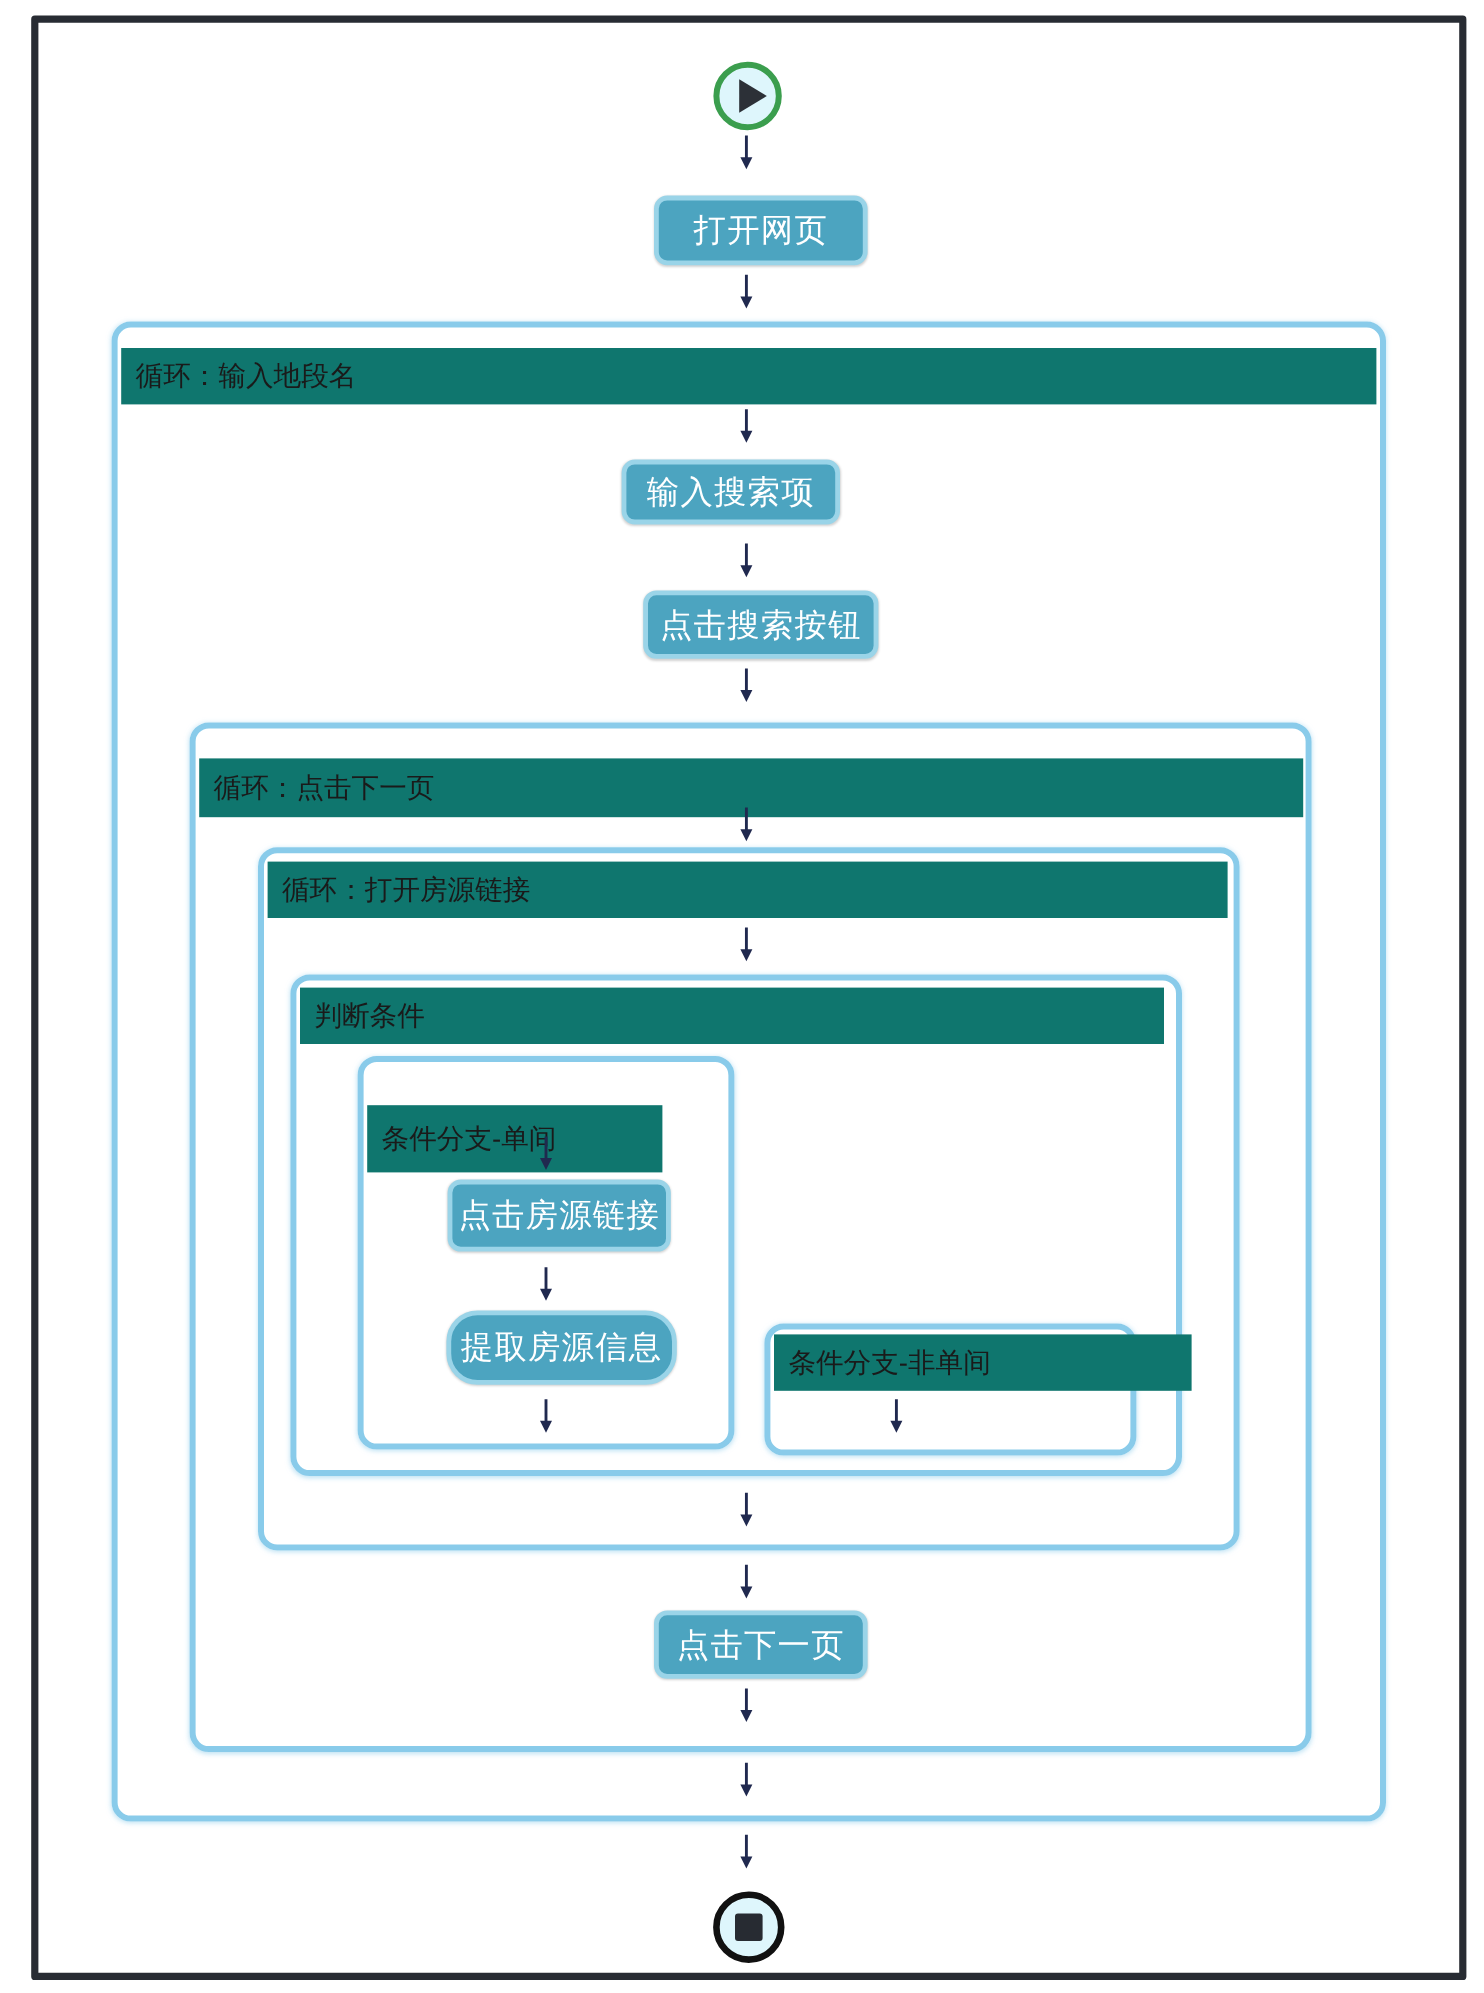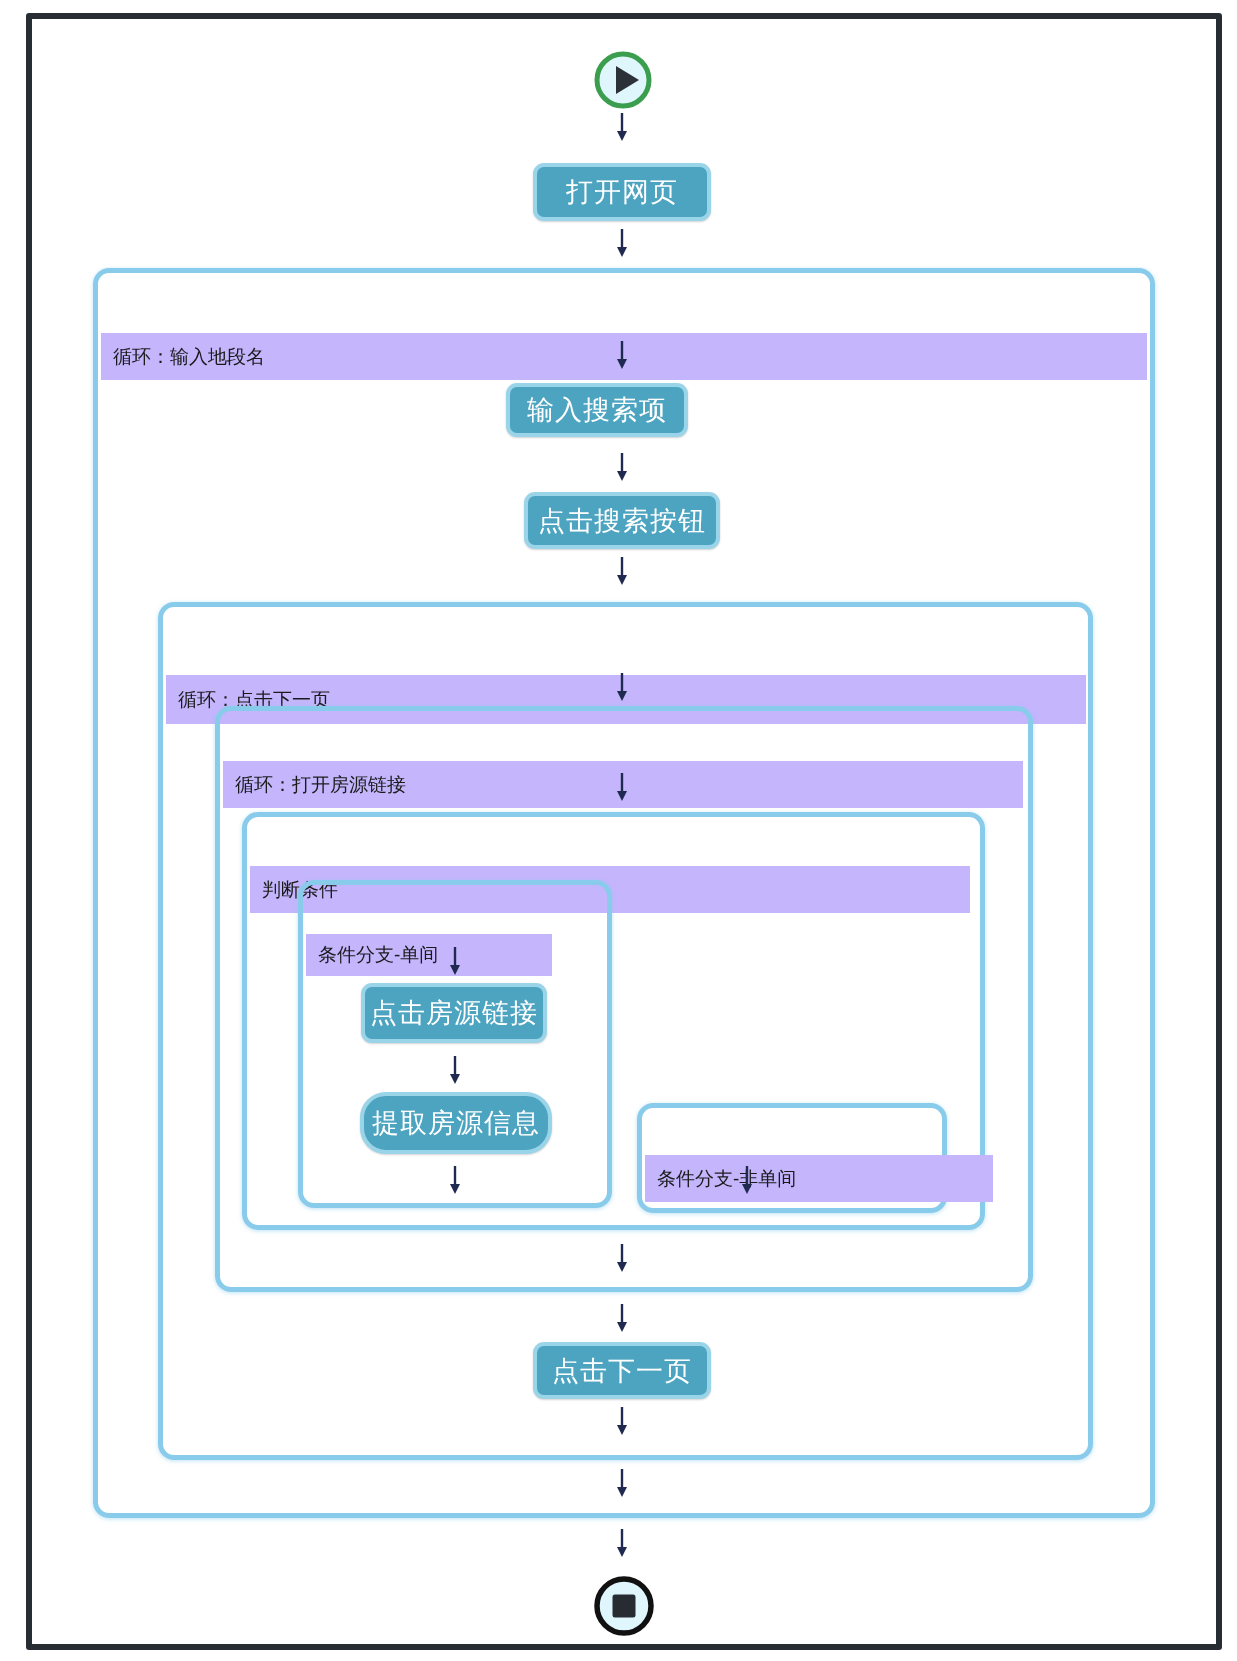--- a/index.html
+++ b/index.html
@@ -16,42 +16,42 @@
     border-radius:3px;
     background:transparent;
   }
   .loop-rect{
     border:5px solid #89cbea;
     border-radius:16px;
     box-shadow:0 1px 4px rgba(137,203,234,.55);
     background:transparent;
   }
   .loop-header{
-    background:#c4b5fd;
+    background:#0f766e;
     color:#1a1a1a;
-    font-size:19px;
+    font-size:23px;
     display:flex;align-items:center;
     padding:0 12px;
     white-space:nowrap;
     overflow:hidden;
-    margin-top:43px;
   }
   .action-btn{
     background:#4ca4c0;
     border:4px solid #9ad4e8;
     border-radius:11px;
     color:#ffffff;
     font-size:27px;
     letter-spacing:1px;
     display:flex;align-items:center;justify-content:center;
     padding:0;
     font-family:inherit;
     cursor:pointer;
     box-shadow:0 1px 2px rgba(0,0,0,.18);
     white-space:nowrap;
+    margin-left:12px;
   }
   .arrow{width:14px;height:30px;}
   .flow-icon{display:flex;align-items:center;justify-content:center;}
 </style>
 </head>
 <body>
 
 <div class="page">
 
   <div class="abs frame" style="left:26px;top:13px;width:1196px;height:1637px;"></div>
@@ -128,21 +128,21 @@
               <polygon points="2,19 12,19 7,29" fill="#20294f"></polygon>
             </svg>
         </div>
 
         <section>
           <div class="abs loop-rect" style="left:242px;top:812px;width:743px;height:418px;"></div>
           <div class="abs loop-header" style="left:250px;top:823px;width:720px;height:47px;">判断条件</div>
 
           <section>
             <div class="abs loop-rect" style="left:298px;top:880px;width:314px;height:328px;"></div>
-            <div class="abs loop-header" style="left:306px;top:891px;width:246px;height:42px;">条件分支-单间</div>
+            <div class="abs loop-header" style="left:306px;top:921px;width:246px;height:56px;">条件分支-单间</div>
 
             <div class="abs arrow" style="left:448px;top:946px;">
               <svg width="14" height="30">
                   <line x1="7" y1="1" x2="7" y2="20" stroke="#20294f" stroke-width="2.4"></line>
                   <polygon points="2,19 12,19 7,29" fill="#20294f"></polygon>
                 </svg>
             </div>
 
             <button class="abs action-btn" style="left:361px;top:983px;width:186px;height:60px;text-align:center;">点击房源链接</button>
 

